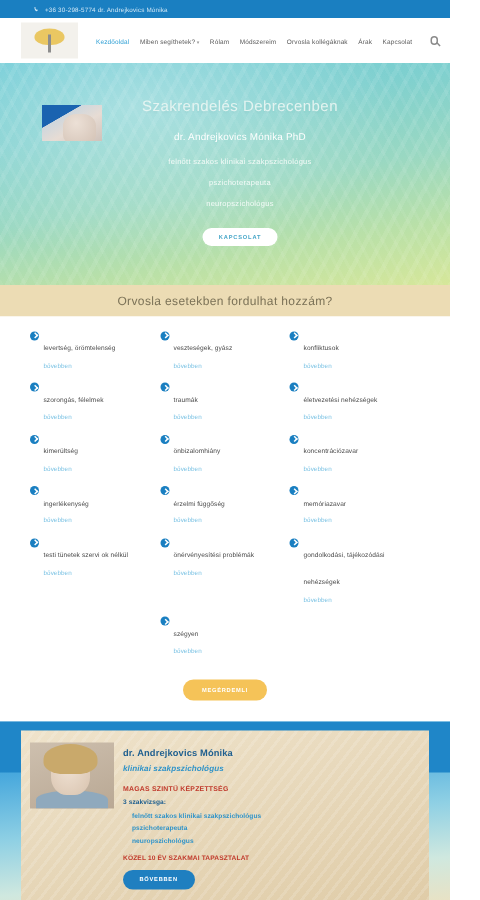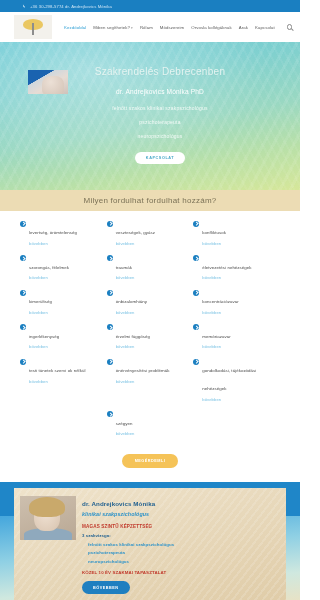--- a/index.html
+++ b/index.html
@@ -382,21 +382,21 @@
     <div class="hero-title">Szakrendelés Debrecenben</div>
     <div class="hero-sub">dr. Andrejkovics Mónika PhD</div>
     <div class="hero-line">felnőtt szakos klinikai szakpszichológus</div>
     <div class="hero-line">pszichoterapeuta</div>
     <div class="hero-line">neuropszichológus</div>
     <button class="hero-btn">KAPCSOLAT</button>
   </div>
 </div>
 
 <div class="band">
-  <h2>Milyen fordulhat fordulhat hozzám?</h2>
+  <h2>Orvosla esetekben fordulhat hozzám?</h2>
 </div>
 
 <div class="cases">
 
   <div class="case-row">
     <div class="case">
       <span class="bullet"></span>
       <span class="case-text">
         <span class="case-label">levertség, örömtelenség</span>
         <span class="case-more">bővebben</span>

